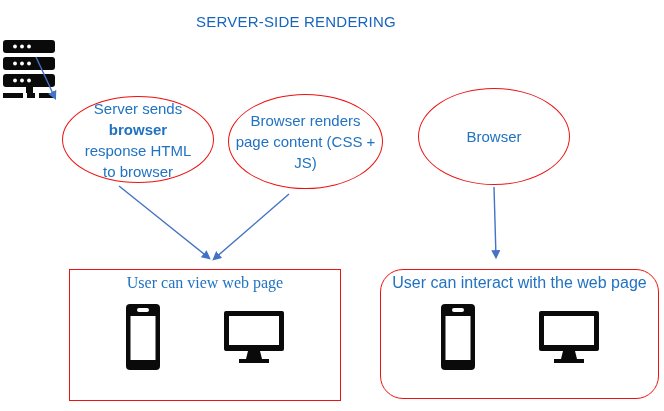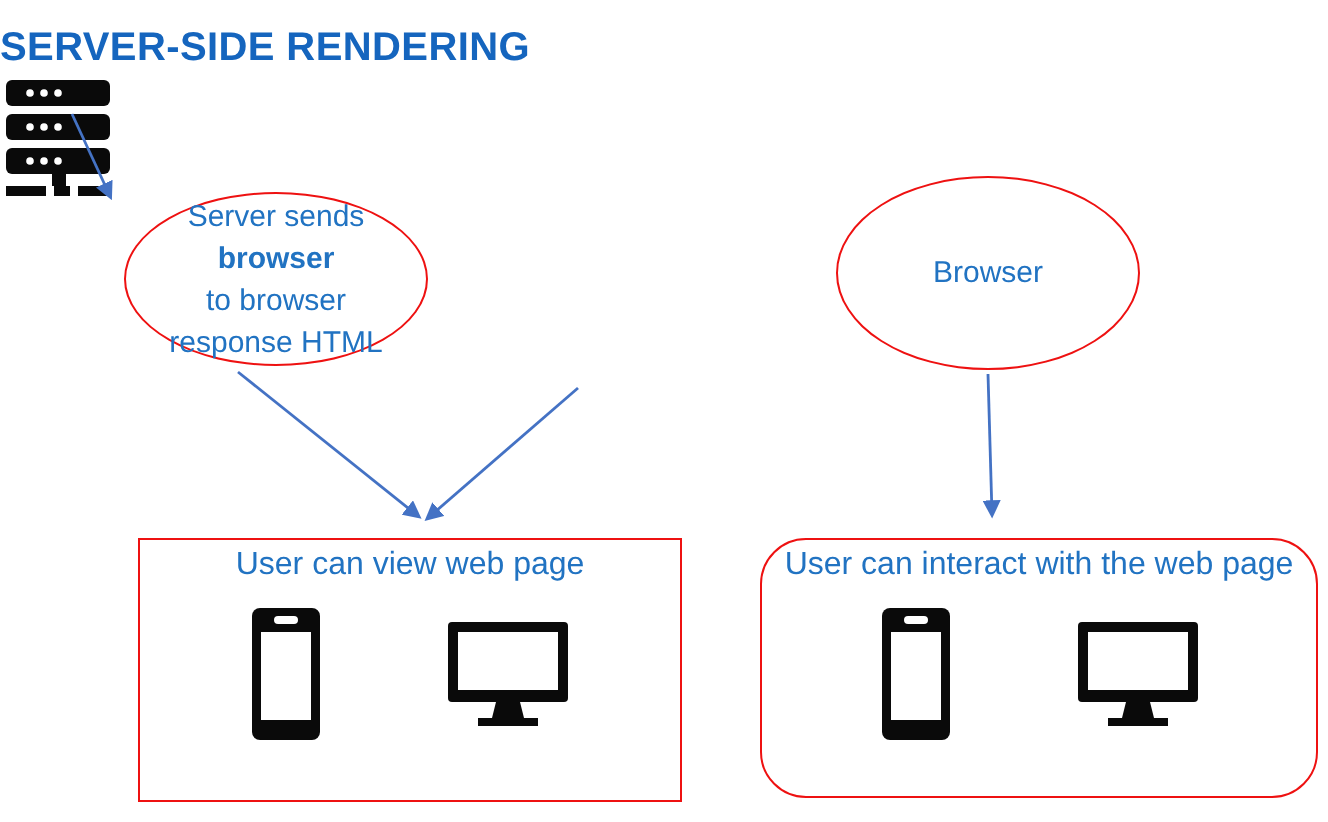--- a/index.html
+++ b/index.html
@@ -3,42 +3,42 @@
 <meta charset="utf-8">
 <style>
   html,body{margin:0;padding:0;background:#fff;}
   .canvas{
     position:relative;width:664px;height:411px;overflow:hidden;
     background:var(--bg,#ffffff);
     font-family:"Liberation Sans",sans-serif;
   }
   .title{
     position:absolute;top:13px;left:0;width:592px;
-    font-size:20px;font-weight:bold;letter-spacing:.2px;
+    text-align:center;font-size:15px;font-weight:normal;letter-spacing:.2px;
     color:var(--title_blue,#1565BE);
   }
   .server-svg{position:absolute;left:3px;top:40px;}
   .overlay{position:absolute;left:0;top:0;pointer-events:none;}
   .ellipse{
     position:absolute;border:1.6px solid var(--shape_red,#EE1111);border-radius:50%;
     display:flex;flex-direction:column;align-items:center;justify-content:center;
     text-align:center;color:var(--text_blue,#2173C2);
     font-size:15px;line-height:21px;box-sizing:border-box;
   }
   .ellipse span{display:block;white-space:nowrap;}
   .e1{left:62px;top:96px;width:152px;height:87px;}
   .e2{left:228px;top:94px;width:155px;height:95px;}
   .e3{left:418px;top:88px;width:152px;height:97px;}
   .bold{font-weight:bold;}
   .rbox{
     position:absolute;border:1.6px solid var(--shape_red,#EE1111);
     display:flex;flex-direction:column;align-items:center;box-sizing:border-box;
     background:var(--bg,#ffffff);
   }
-  .b1{left:69px;top:269px;width:272px;height:132px;}
+  .b1{left:69px;top:269px;width:272px;height:132px;font-family:Liberation Serif, serif;}
   .b2{left:380px;top:269px;width:279px;height:130px;border-radius:23px;}
   .rbox .label{margin-top:3px;font-size:16px;line-height:20px;color:var(--text_blue,#2173C2);white-space:nowrap;}
   .iconrow{display:flex;align-items:center;gap:64px;margin-top:11px;}
 </style>
 </head>
 <body>
 
 <div class="canvas">
 
   <div class="title">SERVER-SIDE RENDERING</div>
@@ -74,24 +74,29 @@
     </defs>
     <line x1="36" y1="57" x2="55" y2="98" stroke-width="1.4" stroke="#4472C4" marker-end="url(#ah)"></line>
     <line x1="119" y1="186" x2="209" y2="258" stroke-width="1.4" stroke="#4472C4" marker-end="url(#ah)"></line>
     <line x1="289" y1="194" x2="214" y2="259" stroke-width="1.4" stroke="#4472C4" marker-end="url(#ah)"></line>
     <line x1="494" y1="187" x2="496" y2="257" stroke-width="1.4" stroke="#4472C4" marker-end="url(#ah)"></line>
   </svg>
 
   <div class="ellipse e1">
     <span>Server sends</span>
     <span class="bold">browser</span>
+    <span>response HTML</span>
     <span>to browser</span>
-    <span>response HTML</span>
   </div>
 
+  <div class="ellipse e2">
+    <span>Browser renders</span>
+    <span>page content (CSS +</span>
+    <span>JS)</span>
+  </div>
 
   <div class="ellipse e3">
     <span>Browser</span>
   </div>
 
   <div class="rbox b1">
     <div class="label">User can view web page</div>
     <div class="iconrow">
       <svg width="34" height="66" viewBox="0 0 34 66">
         <g fill="#0A0A0A">

